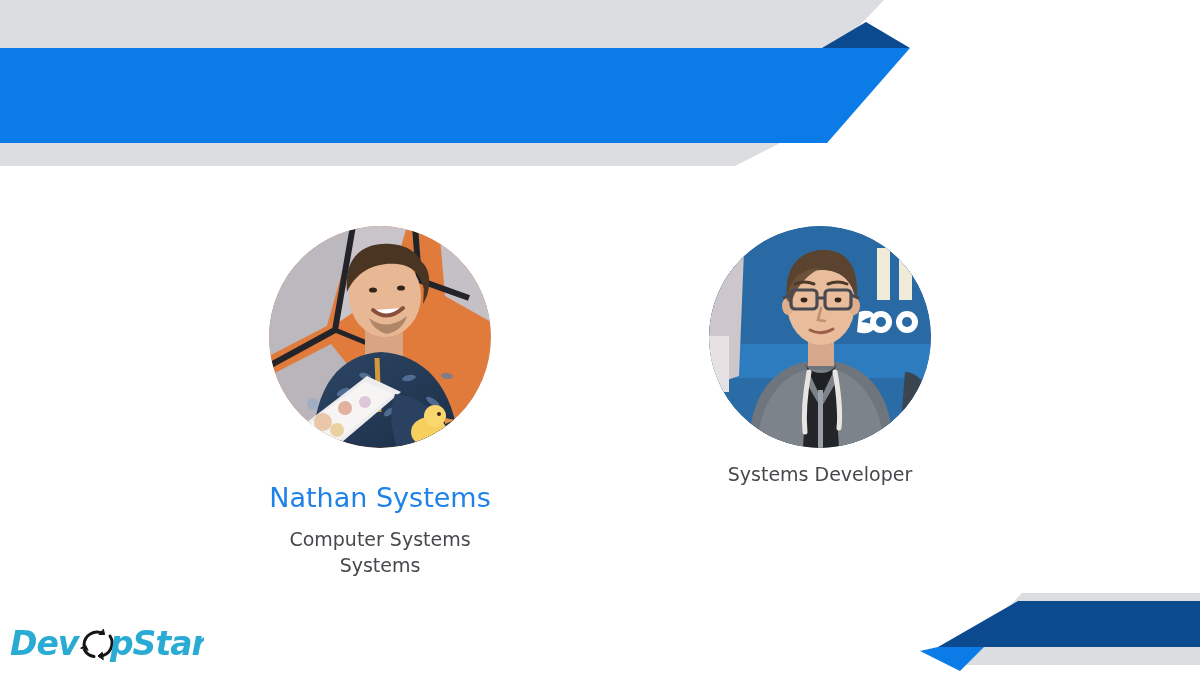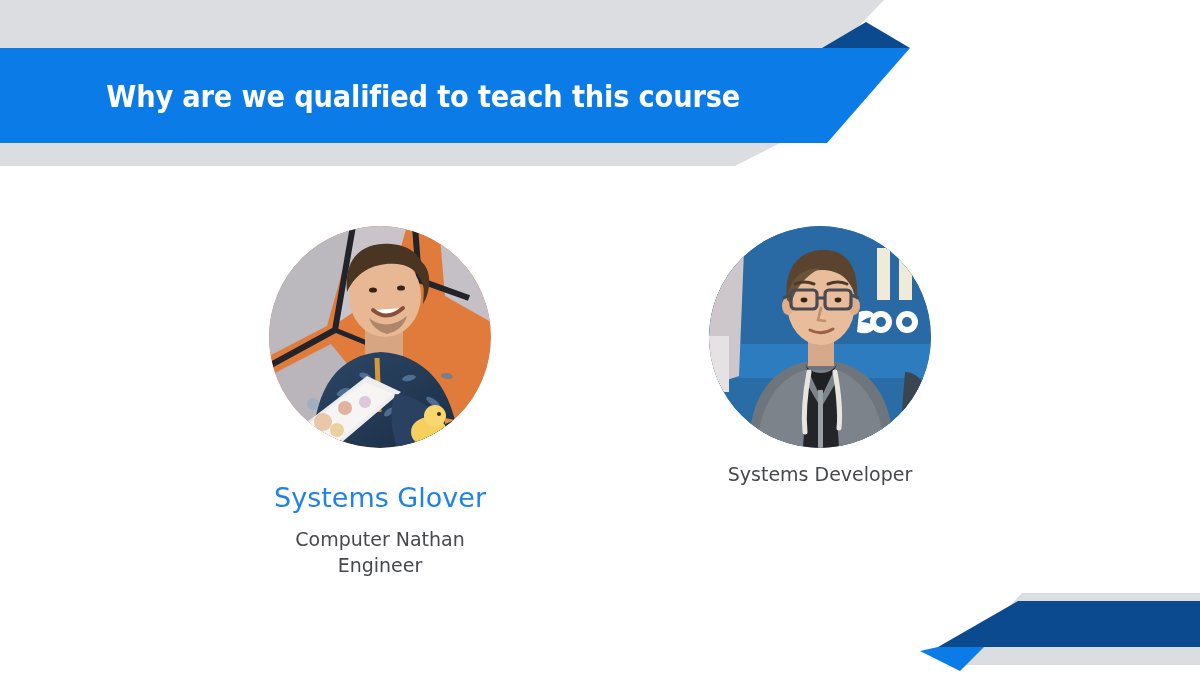--- a/index.html
+++ b/index.html
@@ -135,23 +135,20 @@
       <polygon points="0,0 884,0 838,48 0,48" fill="#DCDDE1"></polygon>
 
       <polygon points="866,22 910,48 822,48" fill="#0C4A8F"></polygon>
 
       <polygon points="0,48 910,48 827,143 0,143" fill="#0B7BE8"></polygon>
 
       <polygon points="0,143 780,143 735,166 0,166" fill="#DCDDE1"></polygon>
     </svg>
   </div>
 
-  <div class="title-wrap">
-    <div class="slide-title">Why are we qualified to teach this course</div>
-  </div>
 
   <div class="people">
 
     <div class="person">
       <div class="avatar">
         <svg width="222" height="222" viewBox="0 0 222 222" xmlns="http://www.w3.org/2000/svg">
           <defs>
             <clipPath id="circ1">
                 <circle cx="111" cy="111" r="111"></circle>
               </clipPath>
@@ -219,22 +216,22 @@
 
             <g>
               <ellipse cx="160" cy="206" rx="18" ry="15" fill="#F7CF5E"></ellipse>
               <circle cx="166" cy="190" r="11" fill="#F9D76E"></circle>
               <circle cx="170" cy="188" r="2" fill="#3A2A12"></circle>
               <path d="M176 192 L186 194 L176 198 Z" fill="#E8913C"></path>
             </g>
           </g>
         </svg>
       </div>
-      <div class="person-name">Systems Glover</div>
-      <div class="person-role">Computer Nathan Engineer</div>
+      <div class="person-name">Nathan Systems</div>
+      <div class="person-role">Computer Systems Systems</div>
     </div>
 
     <div class="person">
       <div class="avatar">
         <svg width="222" height="222" viewBox="0 0 222 222" xmlns="http://www.w3.org/2000/svg">
           <defs>
             <clipPath id="circ2">
                 <circle cx="111" cy="111" r="111"></circle>
               </clipPath>
           </defs>
@@ -300,20 +297,38 @@
             <path d="M112 82 L109 94 L116 95" stroke="#C08F6E" stroke-width="2.6" fill="none" stroke-linecap="round"></path>
             <path d="M101 104 Q112 110 124 103" stroke="#9C5F48" stroke-width="3" fill="none" stroke-linecap="round"></path>
           </g>
         </svg>
       </div>
       <div class="person-role">Systems Developer</div>
     </div>
 
   </div>
 
+  <div class="logo">
+    <svg width="196" height="46" viewBox="0 0 196 46" xmlns="http://www.w3.org/2000/svg">
+      <g fill="#29ABD4">
+        <text x="2" y="34" font-family="DejaVu Sans, sans-serif" font-size="33" font-weight="bold" font-style="italic" letter-spacing="-1">Dev</text>
+      </g>
+      <g stroke="#141414" stroke-width="3" fill="none" stroke-linecap="round">
+        <path d="M76 24 A13 13 0 0 1 95 12.5"></path>
+        <path d="M102 15 A13 13 0 0 1 92 35"></path>
+        <path d="M86 35.5 A13 13 0 0 1 76.5 29"></path>
+        <path d="M95.5 8.5 L96.5 13.5 L91.5 13.5 Z" fill="#141414" stroke-width="1"></path>
+        <path d="M95 38.5 L90 35 L94 31.5 Z" fill="#141414" stroke-width="1"></path>
+        <path d="M73 27 L77.5 24 L80 29 Z" fill="#141414" stroke-width="1"></path>
+      </g>
+      <g fill="#29ABD4">
+        <text x="102" y="34" font-family="DejaVu Sans, sans-serif" font-size="33" font-weight="bold" font-style="italic" letter-spacing="-1">pStar</text>
+      </g>
+    </svg>
+  </div>
 
   <div class="footer-deco">
     <svg width="320" height="90" viewBox="0 0 320 90" xmlns="http://www.w3.org/2000/svg">
 
       <polygon points="142,8 320,8 320,80 74,80" fill="#DCDDE1"></polygon>
 
       <polygon points="58,62 104,62 80,86 40,66" fill="#0B7BE8"></polygon>
 
       <polygon points="138,16 320,16 320,62 58,62" fill="#0C4A8F"></polygon>
     </svg>

